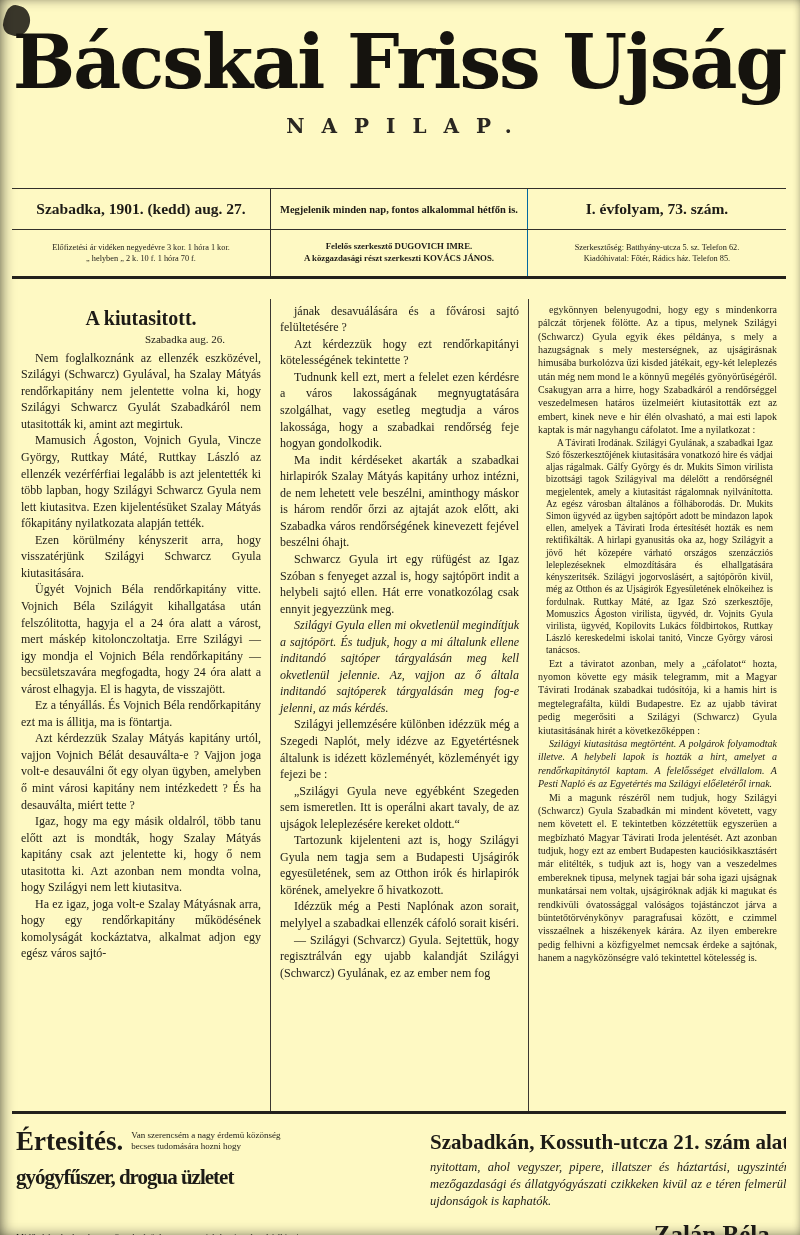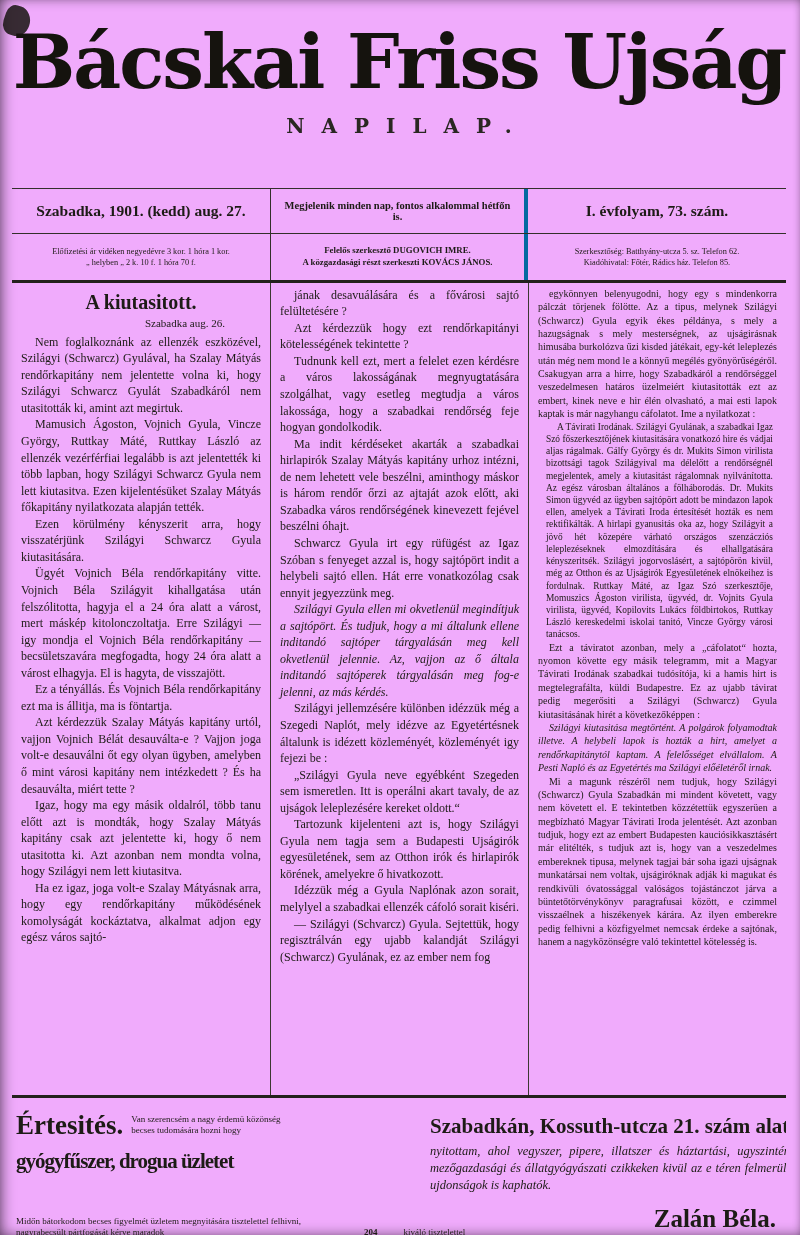--- a/index.html
+++ b/index.html
@@ -1,20 +1,20 @@
 <!DOCTYPE html>
 <html lang="hu"><head>
 <meta charset="utf-8">
 <style>
   html,body { margin:0; padding:0; background:#8f897c; }
   .page {
     position:relative;
     width:800px; height:1235px;
     margin:0 auto;
-    background:#f0abfc;
+    background:#fef9c3;
     color:#1d1b16;
     font-family:"Liberation Serif", serif;
     box-sizing:border-box;
     padding:0 14px 0 12px;
     overflow:hidden;
     box-shadow: inset 10px 0 14px -8px rgba(0,0,0,.5),
                 inset -6px 0 10px -8px rgba(0,0,0,.35),
                 inset 0 -8px 14px -8px rgba(0,0,0,.4),
                 inset 0 8px 12px -8px rgba(0,0,0,.3);
   }
@@ -35,30 +35,30 @@
     margin-top:12px; font-family:"DejaVu Serif", serif;
     font-weight:bold; font-size:20px; letter-spacing:17px;
     text-indent:17px; color:#2a2722;
   }
 
   
   .hrule { border-top:1px solid #33302a; }
   .hrule-thick { border-top:3px solid #23211c; }
   .header-row { display:flex; align-items:center; }
   .header-row .hcell { flex:1 1 33.33%; padding:11px 8px; text-align:center; box-sizing:border-box; }
-  .header-row .hcell.mid { border-left:1px solid #33302a; border-right:4px solid #0369a1; align-self:stretch;
+  .header-row .hcell.mid { border-left:1px solid #33302a; border-right:1px solid #0369a1; align-self:stretch;
                            display:flex; flex-direction:column; justify-content:center; }
   .row1 { min-height:27px; }
   .row1 .datecell, .row1 .issuecell { font-size:15.5px; font-weight:bold; }
   .row1 .freq { font-size:10.5px; font-weight:bold; }
   .row2 { min-height:32px; font-size:8.3px; line-height:1.35; }
   .row2 .mid { font-weight:bold; font-size:8.8px; }
 
   
-  .columns { display:flex; height:812px; overflow:hidden; }
+  .columns { display:flex; height:812px; overflow:hidden;margin-top:20px; }
   .col { width:33.333%; box-sizing:border-box; padding:4px 9px 0 9px; }
   .col + .col { border-left:1px solid #3c3831; }
   .article-title { margin:4px 0 0; text-align:center; font-size:20px; font-weight:bold; }
   .dateline { text-align:right; padding-right:36px; font-size:11px; margin:3px 0 5px; }
   .para {
     margin:0; text-indent:14px; text-align:justify;
     font-size:12px; line-height:1.38;
     hyphens:auto; -webkit-hyphens:auto;
   }
   .col-small .para { font-size:10px; line-height:1.34; text-indent:11px; }
@@ -140,21 +140,21 @@
       <div>
           <p class="para lead-in">jának desavuálására és a fővárosi sajtó felültetésére ?</p>
           <p class="para">Azt kérdezzük hogy ezt rendőrkapitányi kötelességének tekintette ?</p>
           <p class="para">Tudnunk kell ezt, mert a felelet ezen kérdésre a város lakosságának megnyugtatására szolgálhat, vagy esetleg megtudja a város lakossága, hogy a szabadkai rendőrség feje hogyan gondolkodik.</p>
           <p class="para">Ma indit kérdéseket akarták a szabadkai hirlapirók Szalay Mátyás kapitány urhoz intézni, de nem lehetett vele beszélni, aminthogy máskor is három rendőr őrzi az ajtaját azok előtt, aki Szabadka város rendőrségének kinevezett fejével beszélni óhajt.</p>
           <p class="para">Schwarcz Gyula irt egy rüfügést az Igaz Szóban s fenyeget azzal is, hogy sajtópört indit a helybeli sajtó ellen. Hát erre vonatkozólag csak ennyit jegyezzünk meg.</p>
           <p class="para italic">Szilágyi Gyula ellen mi okvetlenül megindítjuk a sajtópört. És tudjuk, hogy a mi általunk ellene inditandó sajtóper tárgyalásán meg kell okvetlenül jelennie. Az, vajjon az ő általa inditandó sajtóperek tárgyalásán meg fog-e jelenni, az más kérdés.</p>
           <p class="para">Szilágyi jellemzésére különben idézzük még a Szegedi Naplót, mely idézve az Egyetértésnek általunk is idézett közleményét, közleményét igy fejezi be :</p>
           <p class="para">„Szilágyi Gyula neve egyébként Szegeden sem ismeretlen. Itt is operálni akart tavaly, de az ujságok leleplezésére kereket oldott.“</p>
           <p class="para">Tartozunk kijelenteni azt is, hogy Szilágyi Gyula nem tagja sem a Budapesti Ujságirók egyesületének, sem az Otthon irók és hirlapirók körének, amelyekre ő hivatkozott.</p>
-          <p class="para">Idézzük még a Gyula Naplónak azon sorait, melylyel a szabadkai ellenzék cáfoló sorait kiséri.</p>
+          <p class="para">Idézzük még a Pesti Naplónak azon sorait, melylyel a szabadkai ellenzék cáfoló sorait kiséri.</p>
           <p class="para">— Szilágyi (Schvarcz) Gyula. Sejtettük, hogy regisztrálván egy ujabb kalandját Szilágyi (Schwarcz) Gyulának, ez az ember nem fog</p>
         </div>
     </section>
     <section class="col col-small">
       <div>
           <p class="para">egykönnyen belenyugodni, hogy egy s mindenkorra pálczát törjenek fölötte. Az a tipus, melynek Szilágyi (Schwarcz) Gyula egyik ékes példánya, s mely a hazugságnak s mely mesterségnek, az ujságirásnak himusába burkolózva űzi kisded játékait, egy-két leleplezés után még nem mond le a könnyű megélés gyönyörűségéről. Csakugyan arra a hirre, hogy Szabadkáról a rendőrséggel veszedelmesen határos üzelmeiért kiutasitották ezt az embert, kinek neve e hir élén olvasható, a mai esti lapok kaptak is már nagyhangu cáfolatot. Ime a nyilatkozat :</p>
           <p class="para quote">A Távirati Irodának. Szilágyi Gyulának, a szabadkai Igaz Szó főszerkesztőjének kiutasitására vonatkozó hire és vádjai aljas rágalmak. Gálfy György és dr. Mukits Simon virilista bizottsági tagok Szilágyival ma délelőtt a rendőrségnél megjelentek, amely a kiutasitást rágalomnak nyilvánította. Az egész városban általános a fölháborodás. Dr. Mukits Simon ügyvéd az ügyben sajtópört adott be mindazon lapok ellen, amelyek a Távirati Iroda értesítését hozták es nem rektifikálták. A hirlapi gyanusitás oka az, hogy Szilágyit a jövő hét közepére várható országos szenzácziós leleplezéseknek elmozdítására és elhallgatására kényszeritsék. Szilágyi jogorvoslásért, a sajtópörön kivül, még az Otthon és az Ujságirók Egyesületének elnökeihez is fordulnak. Ruttkay Máté, az Igaz Szó szerkesztője, Momuszics Ágoston virilista, ügyvéd, dr. Vojnits Gyula virilista, ügyvéd, Kopilovits Lukács földbirtokos, Ruttkay László kereskedelmi iskolai tanitó, Vincze György városi tanácsos.</p>
           <p class="para">Ezt a táviratot azonban, mely a „cáfolatot“ hozta, nyomon követte egy másik telegramm, mit a Magyar Távirati Irodának szabadkai tudósítója, ki a hamis hirt is megtelegrafálta, küldi Budapestre. Ez az ujabb távirat pedig megerősiti a Szilágyi (Schwarcz) Gyula kiutasitásának hirét a következőképpen :</p>
           <p class="para italic">Szilágyi kiutasitása megtörtént. A polgárok folyamodtak illetve. A helybeli lapok is hozták a hirt, amelyet a rendőrkapitánytól kaptam. A felelősséget elvállalom. A Pesti Napló és az Egyetértés ma Szilágyi előéletéről irnak.</p>
           <p class="para">Mi a magunk részéről nem tudjuk, hogy Szilágyi (Schwarcz) Gyula Szabadkán mi mindent követett, vagy nem követett el. E tekintetben közzétettük egyszerüen a megbízható Magyar Távirati Iroda jelentését. Azt azonban tudjuk, hogy ezt az embert Budapesten kauciósikkasztásért már elitélték, s tudjuk azt is, hogy van a veszedelmes embereknek tipusa, melynek tagjai bár soha igazi ujságnak munkatársai nem voltak, ujságiróknak adják ki magukat és rendkivüli óvatossággal valóságos tojástánczot járva a büntetőtörvénykönyv paragrafusai között, e czimmel visszaélnek a hiszékenyek kárára. Az ilyen emberekre pedig felhivni a közfigyelmet nemcsak érdeke a sajtónak, hanem a nagyközönségre való tekintettel kötelesség is.</p>

